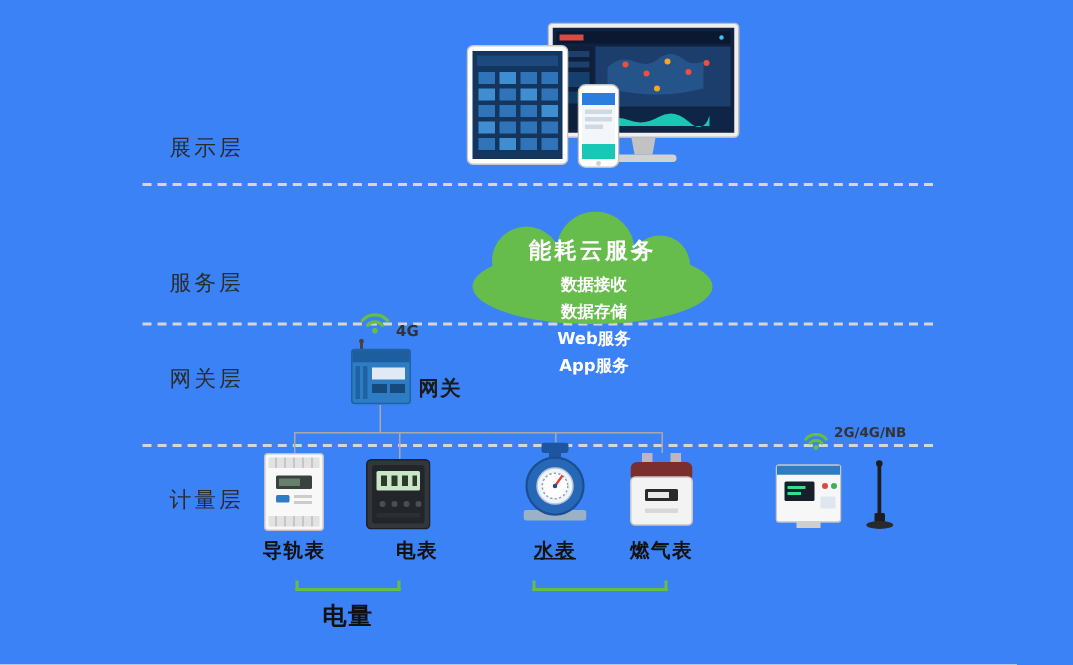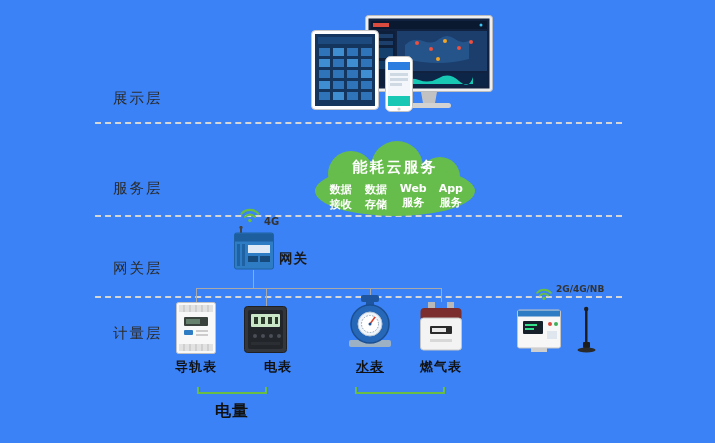--- a/index.html
+++ b/index.html
@@ -10,42 +10,42 @@
   .layer-label { position:absolute; left:113px; font-size:14.5px; color:#2b2b2b; letter-spacing:2px; }
   .sep { position:absolute; left:95px; width:527px; height:0; border-top:2px dashed #d6d6d6; }
 
   .line { position:absolute; background:#a9a9a9; }
   .vline { width:1px; }
   .hline { height:1px; }
 
   .cloud-box { position:absolute; left:303px; top:141px; width:184px; height:78px; }
   .cloud-box svg { position:absolute; left:0; top:0; }
   .cloud-title { position:absolute; left:0; top:17px; width:100%; text-align:center; color:#fff; font-size:15px; font-weight:bold; letter-spacing:2px; }
-  .cloud-items { position:absolute; left:26px; top:41px; width:134px; display:grid; grid-template-columns:1fr 1fr 1fr 1fr; column-gap:12px; row-gap:3px; color:#fff; font-size:11px; font-weight:bold; text-align:center; }
+  .cloud-items { position:absolute; left:26px; top:41px; width:134px; display:grid; grid-template-columns:1fr; column-gap:12px; row-gap:3px; color:#fff; font-size:11px; font-weight:bold; text-align:center; }
 
   .signal-text { position:absolute; font-size:10px; color:#333; font-weight:bold; }
   .signal-text.small { font-size:9px; }
 
   .gateway-label { position:absolute; left:279px; top:250px; font-size:13.5px; font-weight:bold; color:#1a1a1a; letter-spacing:1px; }
 
   .meter-label { position:absolute; top:358px; font-size:13px; font-weight:bold; color:#111; text-align:center; letter-spacing:1px; }
   .group-label { position:absolute; top:401px; font-size:16px; font-weight:bold; color:#111; text-align:center; letter-spacing:1px; }
   .bracket { position:absolute; top:387px; height:7px; border-left:2px solid #69bd45; border-right:2px solid #69bd45; border-bottom:2px solid #69bd45; }
 
   .device { position:absolute; }
   .device svg { display:block; }
 </style>
 </head>
 <body>
 
 <div class="stage">
 
   <div class="layer-label" style="top:89px">展示层</div>
   <div class="layer-label" style="top:179px">服务层</div>
-  <div class="layer-label" style="top:259px">网关层</div>
+  <div class="layer-label" style="top:243px">网关层</div>
   <div class="layer-label" style="top:324px">计量层</div>
 
   <div class="sep" style="top:122px"></div>
   <div class="sep" style="top:215px"></div>
   <div class="sep" style="top:296px"></div>
 
   <div class="device" style="left:365px; top:15px; z-index:1;">
     <svg width="130" height="100" viewBox="0 0 130 100" aria-hidden="true">
       <rect x="0.5" y="0.5" width="127" height="76" rx="3" fill="#efefef" stroke="#bdbdbd"></rect>
       <rect x="3.5" y="3.5" width="121" height="70" fill="#10223f"></rect>

